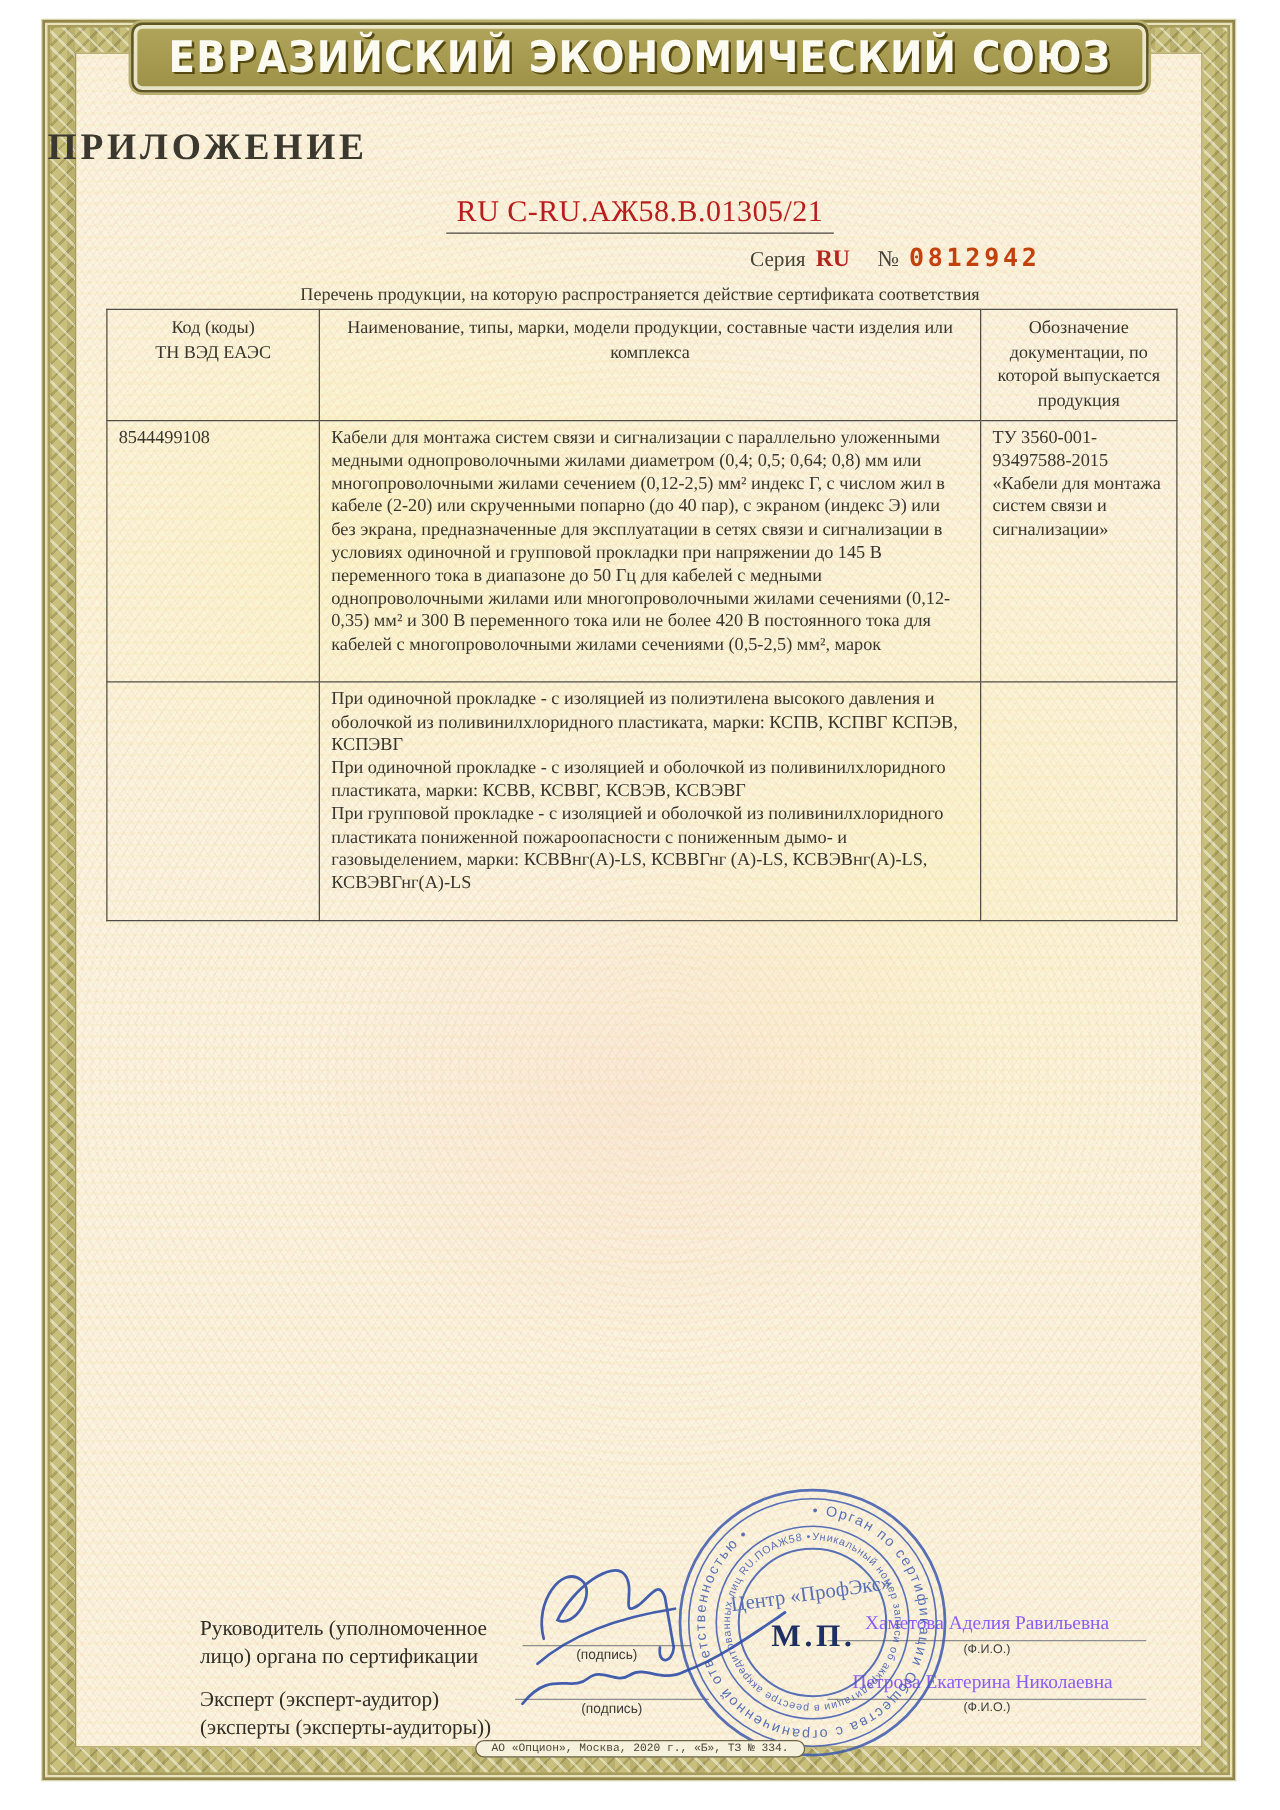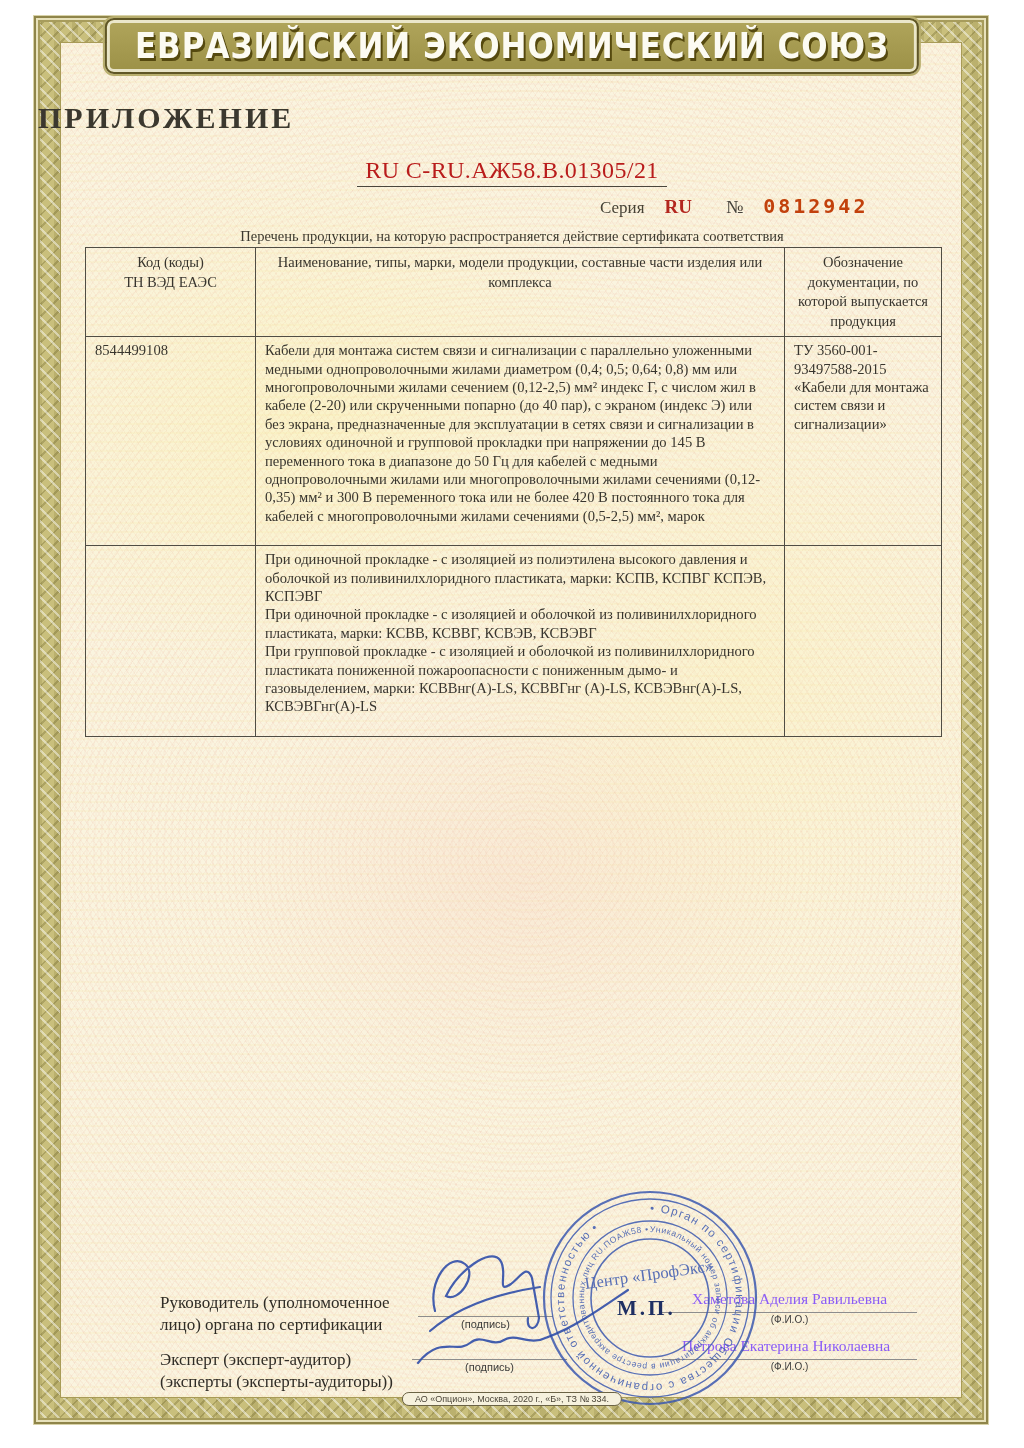--- a/index.html
+++ b/index.html
@@ -55,21 +55,21 @@
     position:absolute;top:157px;left:0;width:100%;
     display:flex;justify-content:center;align-items:baseline;gap:12px;z-index:3;
   }
   .subtitle-prefix{font-size:20px;font-weight:bold;color:#3b382f;letter-spacing:0.4px;}
   .cert-number{
     font-size:24px;color:#b91c1c;padding:0 8px 2px 8px;
     border-bottom:1.5px solid #4a463c;letter-spacing:0.4px;
   }
   .series-row{
     position:absolute;top:194px;left:600px;
-    display:flex;align-items:baseline;gap:20px;z-index:3;
+    display:flex;align-items:baseline;gap:8px;z-index:3;
   }
   .series-label{font-size:17px;color:#474236;}
   .series-value{font-size:19px;font-weight:bold;color:#b3261e;margin-right:14px;}
   .number-sign{font-size:18px;color:#45413a;}
   .number-value{
     font-family:"DejaVu Sans Mono", monospace;font-weight:bold;
     font-size:20px;color:#c2410c;letter-spacing:3px;
   }
   .table-caption{
     position:absolute;top:228px;left:0;width:100%;text-align:center;
@@ -103,28 +103,28 @@
   .sig-caption{
     position:absolute;text-align:center;font-family:"Liberation Sans", sans-serif;
     font-size:11px;color:#3b3b3b;z-index:4;
   }
   .fio-name{position:absolute;font-size:15.5px;color:#8b5cf6;z-index:4;}
   .fio-caption{
     position:absolute;text-align:center;font-family:"Liberation Sans", sans-serif;
     font-size:10px;color:#3b3b3b;z-index:4;
   }
   .mp-label{
-    position:absolute;left:617px;top:1296px;font-size:21px;font-weight:bold;
+    position:absolute;left:617px;top:1296px;font-size:25px;font-weight:bold;
     letter-spacing:3px;color:#1e2f63;z-index:5;
   }
   .stamp{position:absolute;left:540px;top:1188px;width:220px;height:220px;z-index:4;opacity:0.85;}
   .signatures{position:absolute;left:400px;top:1235px;width:260px;height:145px;z-index:4;}
   .print-note{
     position:absolute;left:50%;transform:translateX(-50%);top:1392px;
-    font-family:Liberation Sans, sans-serif;font-size:9px;color:#4a4437;
+    font-family:Liberation Mono, monospace;font-size:9px;color:#4a4437;
     background:#f6f1dd;border:1px solid #6b6345;border-radius:7px;
     padding:1px 12px;white-space:nowrap;z-index:7;
   }
 </style>
 </head>
 <body>
 
 <div class="frame">
   <div class="inner"></div>
 </div>

